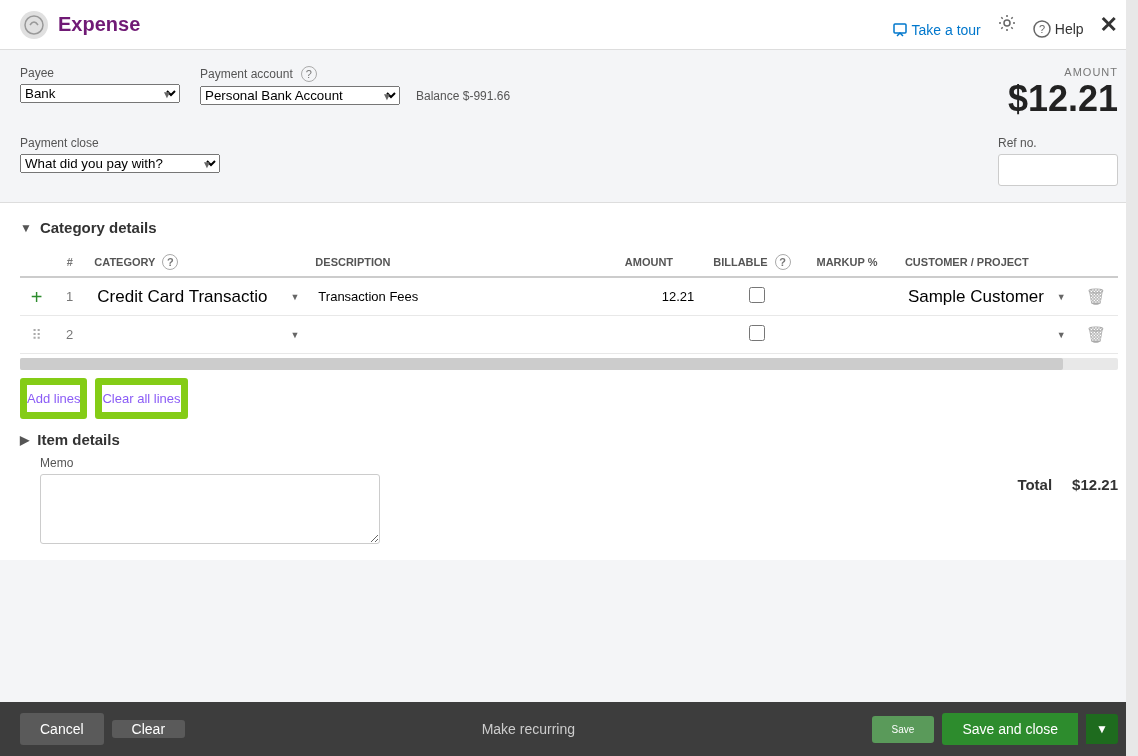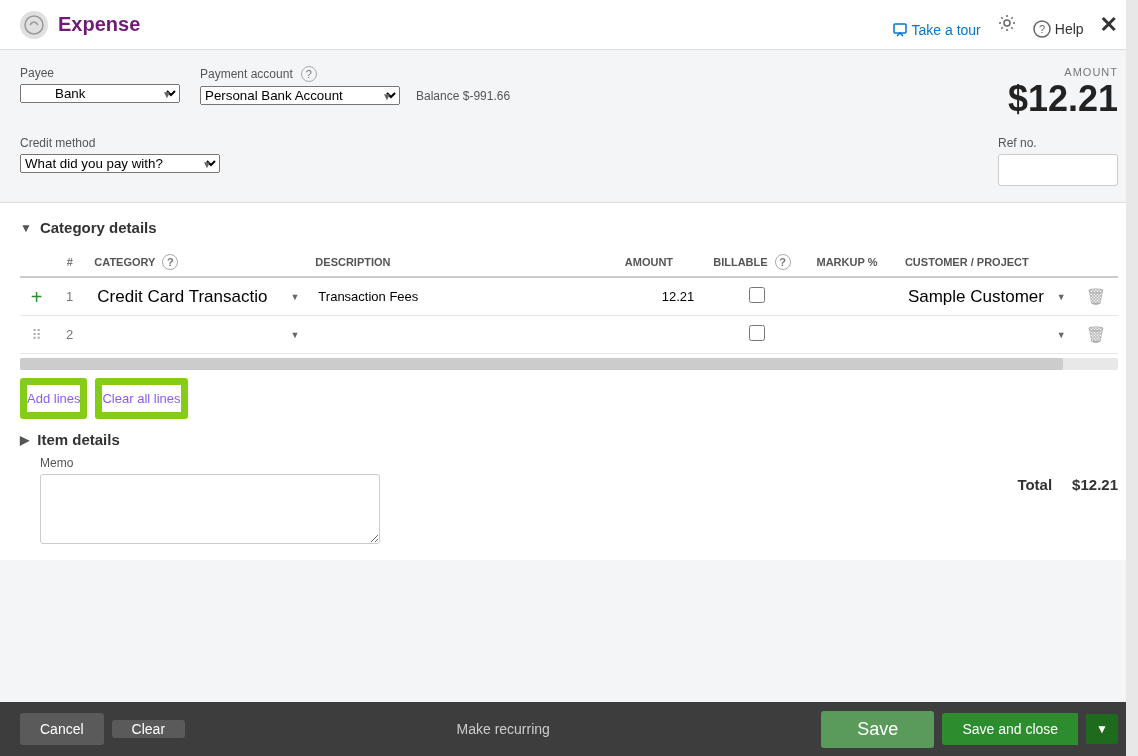--- a/index.html
+++ b/index.html
@@ -256,21 +256,21 @@
     }
     .footer-middle {
       flex: 1; text-align: center;
     }
     .make-recurring-btn {
       background: none; border: none; color: #ccc;
       font-size: 14px; cursor: pointer;
     }
     .footer-btn-save {
       background: #5a9a5a; border: none; color: #fff;
-      padding: 8px 36px; border-radius: 3px; font-size: 18px; cursor: pointer;
+      padding: 8px 20px; border-radius: 3px; font-size: 10px; cursor: pointer;
       margin-left: auto;
     }
     .footer-btn-save-close {
       background: #2d8c2d; border: none; color: #fff;
       padding: 8px 20px; border-radius: 3px 0 0 3px; font-size: 14px; cursor: pointer;
     }
     .footer-btn-dropdown {
       background: #1e6b1e; border: none; color: #fff;
       padding: 8px 10px; border-radius: 0 3px 3px 0; font-size: 12px; cursor: pointer;
     }
@@ -321,21 +321,21 @@
     <button class="close-btn">✕</button>
   </div>
 </div>
 
 <div class="content">
 
   <div class="top-form">
     <div class="form-group">
       <label>Payee</label>
       <div class="select-container">
-        <select style="width:160px;padding-left:30px;">
+        <select style="width:160px;">
           <option>Bank</option>
         </select>
       </div>
     </div>
 
     <div class="form-group">
       <div style="display:flex;align-items:center;gap:4px;">
         <label>Payment account</label>
         <span class="help-icon">?</span>
       </div>
@@ -353,21 +353,21 @@
     </div>
 
     <div class="amount-section">
       <div class="amount-label">AMOUNT</div>
       <div class="amount-value">$12.21</div>
     </div>
   </div>
 
   <div class="second-form">
     <div class="form-group">
-      <label>Credit method</label>
+      <label>Payment close</label>
       <div class="select-container">
         <select style="width:200px;">
           <option value="" disabled="" selected="">What did you pay with?</option>
         </select>
       </div>
     </div>
     <div class="form-group ref-group">
       <label>Ref no.</label>
       <input class="form-input" type="text" style="width: 120px;">
     </div>

